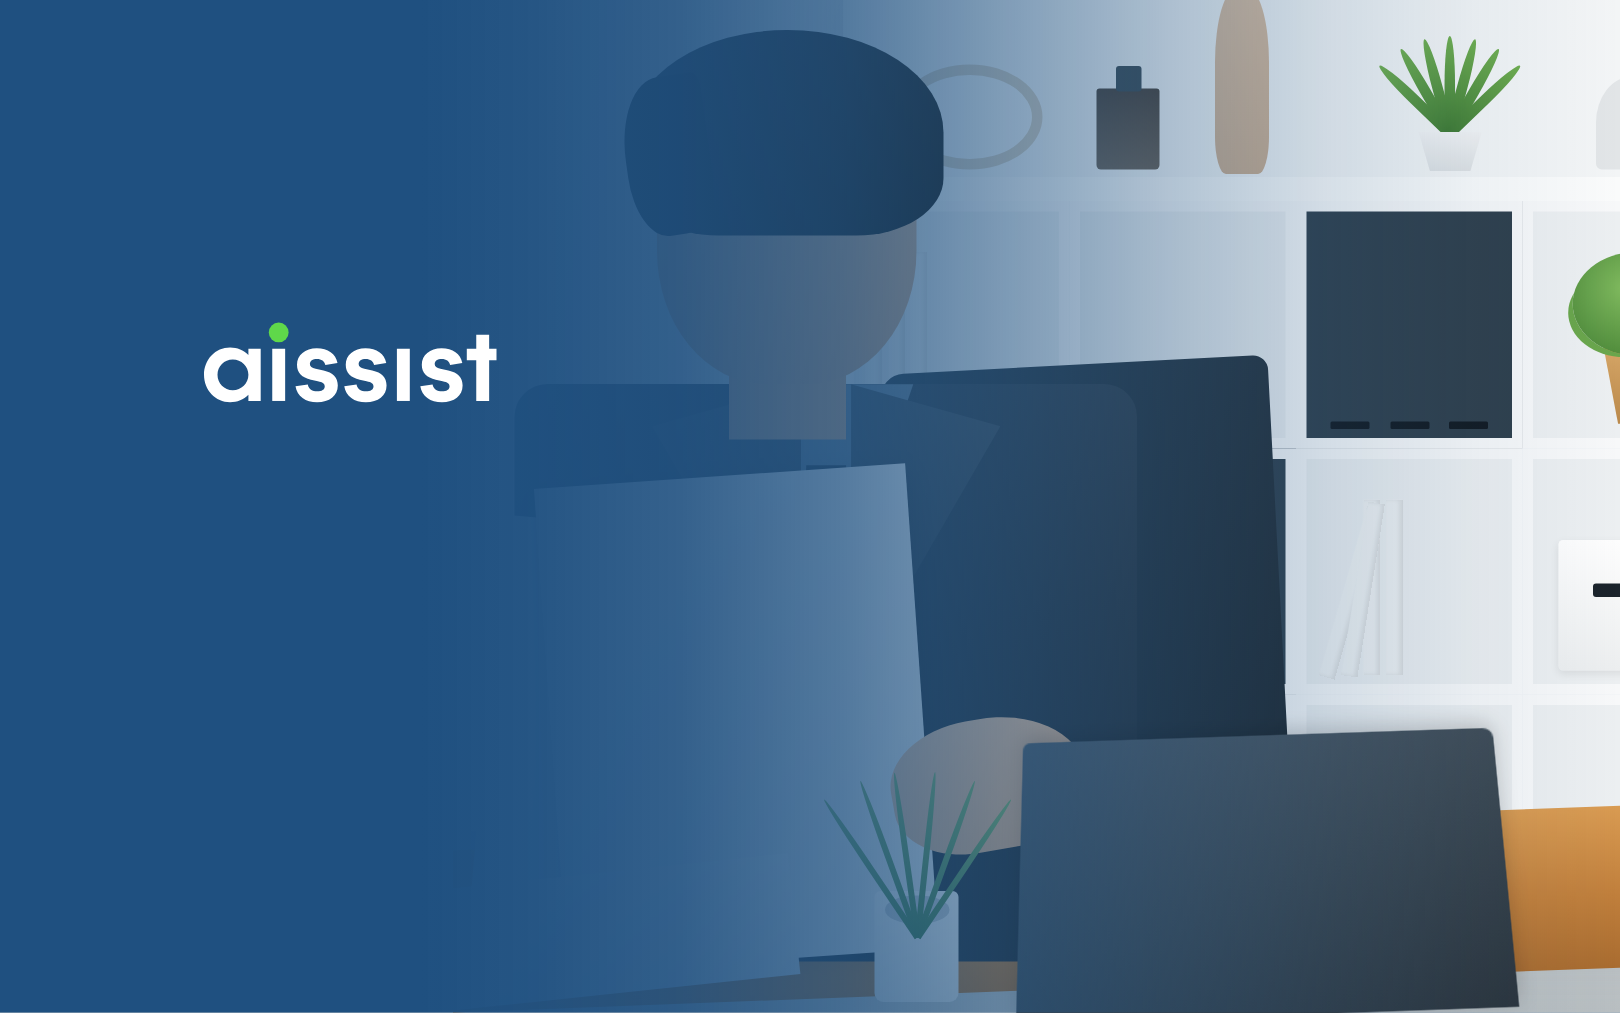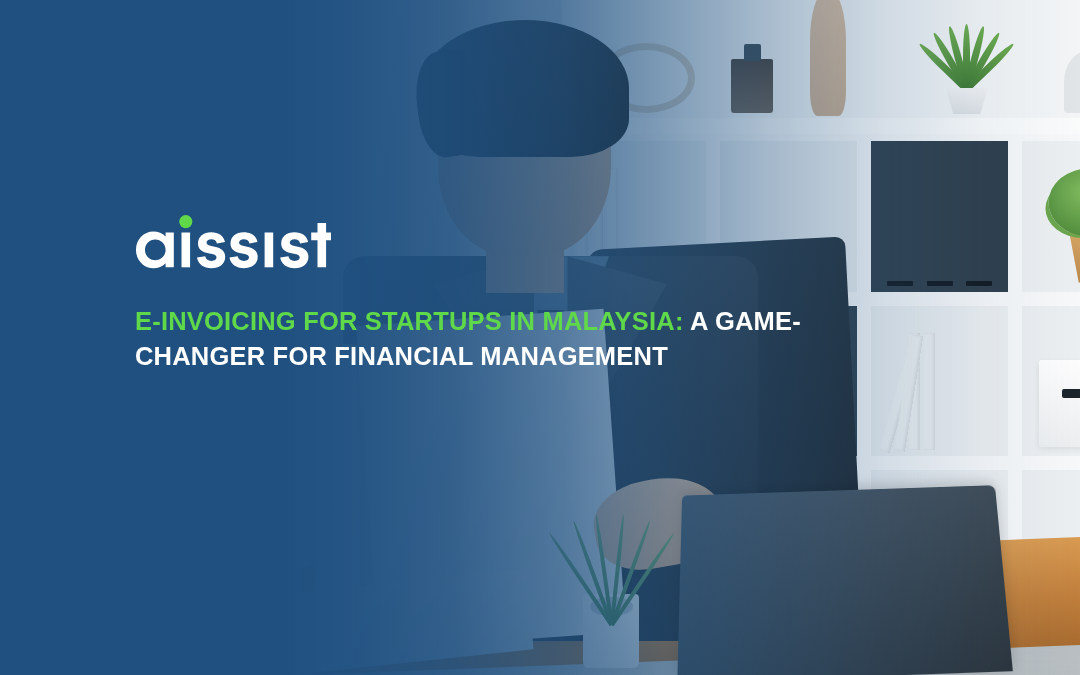--- a/index.html
+++ b/index.html
@@ -509,16 +509,15 @@
                  c-6.0-1.3-9.3-4.5-9.3-9.9 0-6.4 5.4-11.0 13.2-11.0
                  7.4 0 12.7 3.7 13.8 9.8l-8.1 1.4c-.5-2.7-2.6-4.1-5.6-4.1
                  -2.9 0-4.7 1.3-4.7 3.3 0 1.7 1.3 2.7 3.8 3.2l5.3 1.2
                  c6.3 1.4 9.5 4.7 9.5 10.0 0 6.8-5.6 11.2-13.8 11.2z" fill="#ffffff"></path>
 
         <path d="M176.2 20.5h6.3v-9.4h8.6v9.4h6.0v7.7h-6.0v27.1h-8.6V28.2h-6.3z" fill="#ffffff"></path>
       </svg>
 
     </div>
 
-    <h1 class="headline"><span class="hl-green">E-INVOICING FOR STARTUPS IN MALAYSIA:</span><span class="hl-white"> A GAME-CHANGER FOR FINANCIAL MANAGEMENT</span></h1>
   </div>
 
 </div>
 
 </body></html>

